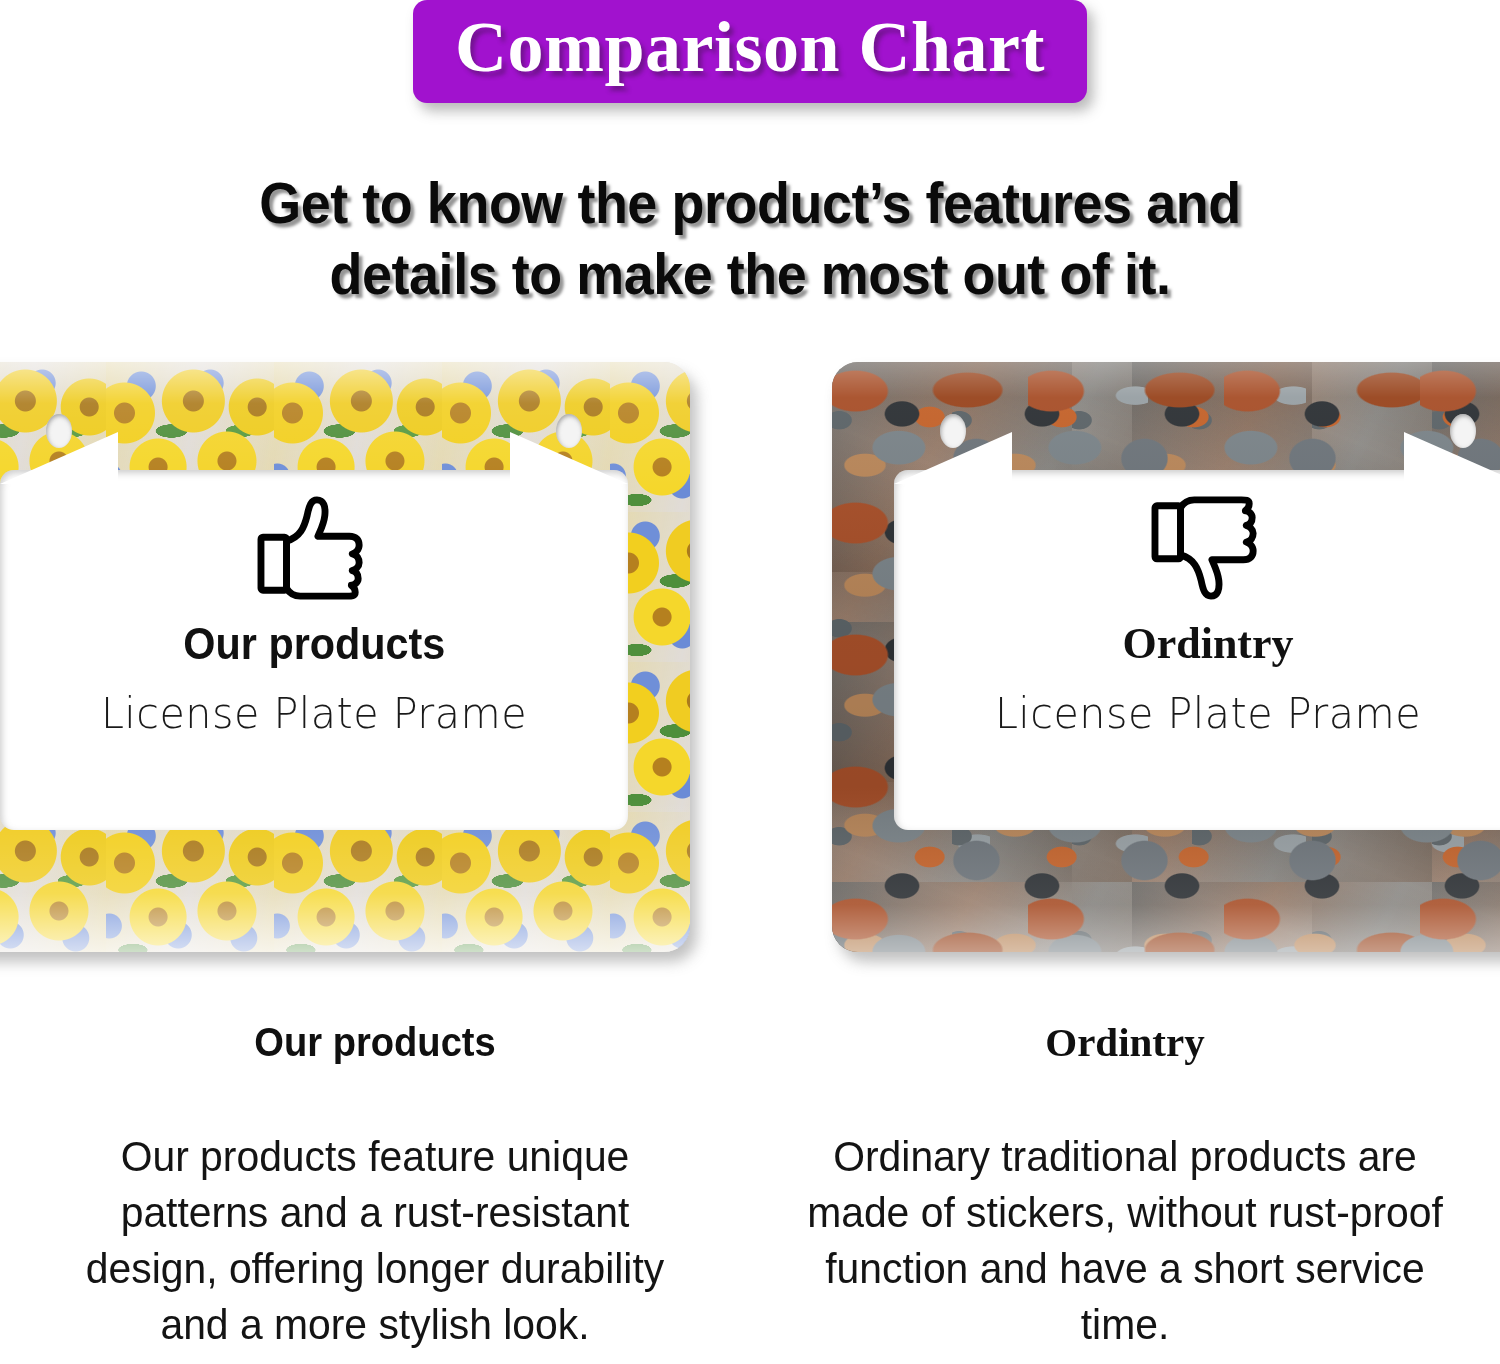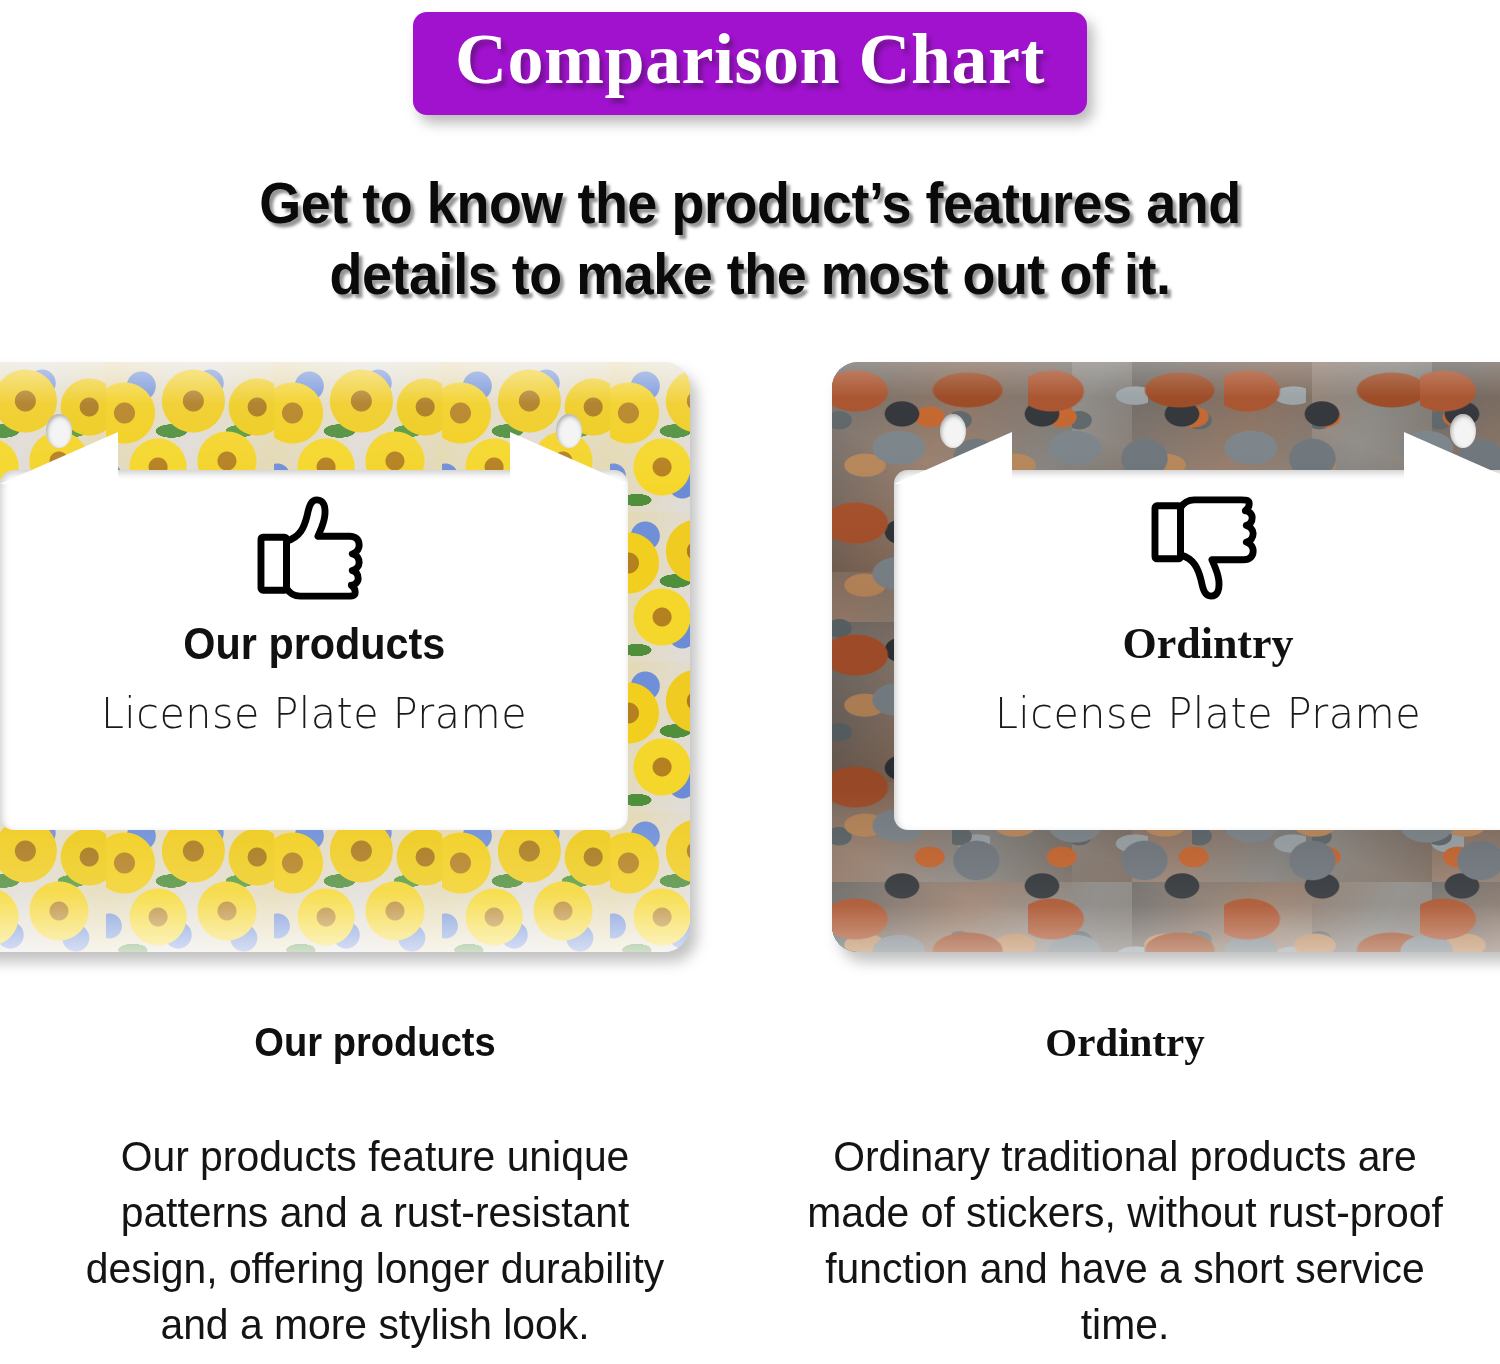--- a/index.html
+++ b/index.html
@@ -19,21 +19,21 @@
 
   
   .header-zone {
     position: absolute;
     top: 0; left: 0;
     width: 1500px;
     height: 330px;
   }
   .banner-wrap {
     position: absolute;
-    top: 12px;
+    top: 0;
     left: 0; right: 0;
     display: flex;
     justify-content: center;
   }
   .banner {
     background: #a112ce;
     border-radius: 14px;
     padding: 9px 42px 16px 42px;
     box-shadow: 6px 8px 13px rgba(80,80,80,0.40);
   }

